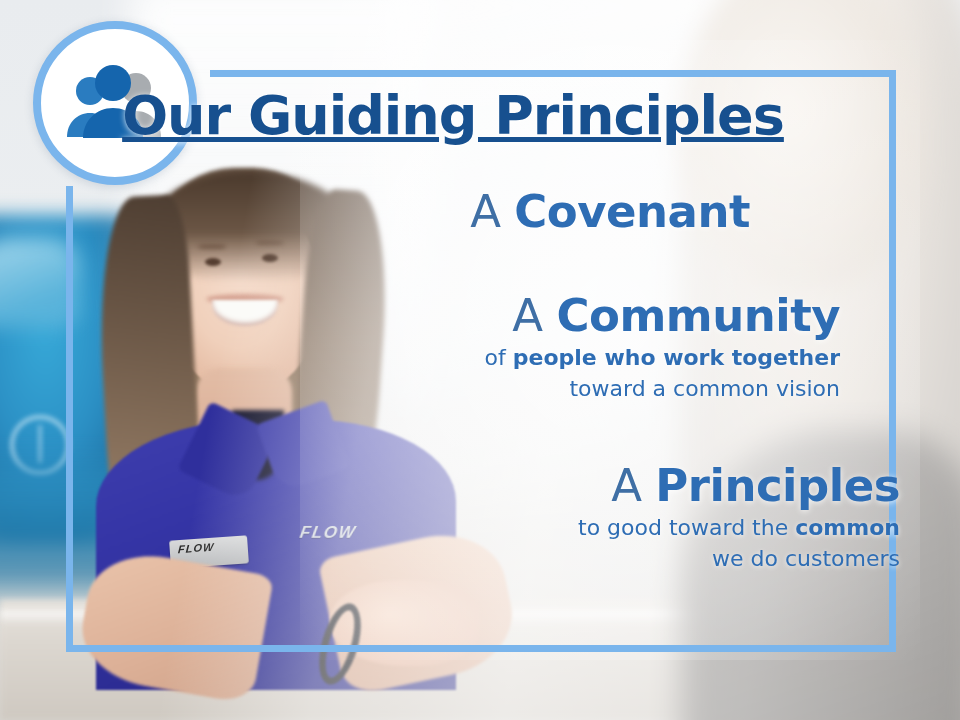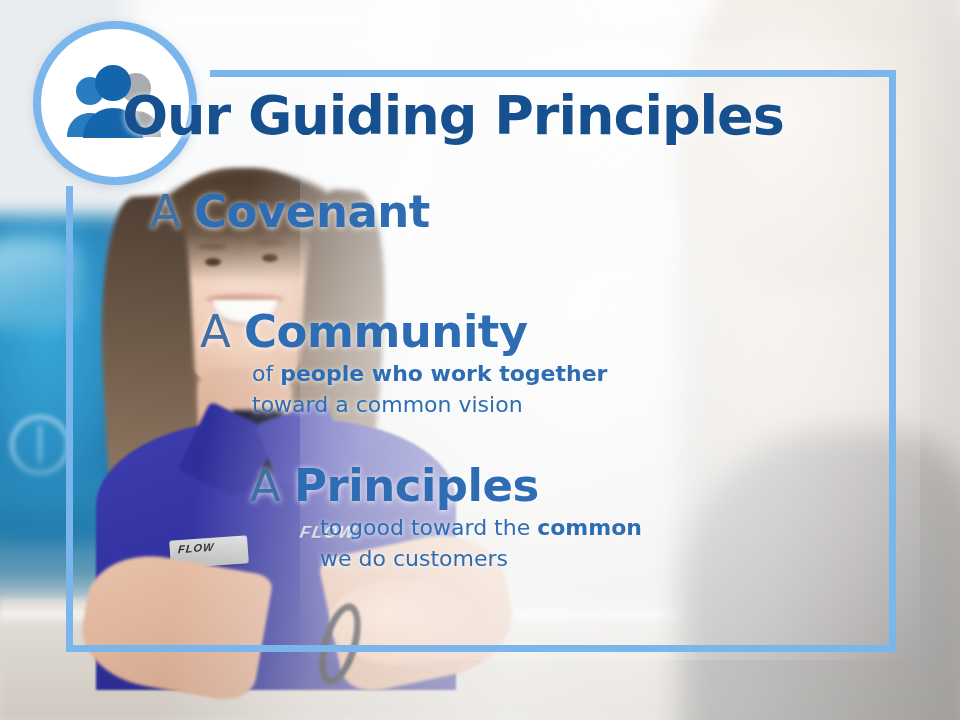--- a/index.html
+++ b/index.html
@@ -235,40 +235,41 @@
   .badge-circle svg{display:block;}
 
   
   .title{
     position:absolute;left:0;top:86px;width:906px;text-align:center;
     color:var(--navy,#17508f);
     font-family:"DejaVu Sans","Liberation Sans",sans-serif;
     font-weight:700;font-size:54px;line-height:60px;
     letter-spacing:-1px;
     text-shadow:0 1px 6px rgba(255,255,255,.85);
-  }
-
-  .block{position:absolute;text-align:left;}
+    text-decoration:underline;
+  }
+
+  .block{position:absolute;text-align:right;}
   .head{
     color:var(--mid,#2e6db4);
     font-family:"DejaVu Sans","Liberation Sans",sans-serif;
     font-weight:700;font-size:45px;line-height:52px;letter-spacing:-.5px;
     text-shadow:0 1px 6px rgba(255,255,255,.85);
   }
   .head .art{font-weight:400;color:#3f6fa5;}
   .sub{
     color:var(--mid,#2e6db4);
     font-family:"DejaVu Sans","Liberation Sans",sans-serif;
     font-weight:400;font-size:22px;line-height:31px;
     text-shadow:0 1px 5px rgba(255,255,255,.85);
   }
   .sub b{font-weight:700;}
 
   #b1{left:150px;top:186px;width:600px;}
-  #b2{left:200px;top:306px;width:640px;}
+  #b2{left:200px;top:290px;width:640px;}
   #b3{left:250px;top:460px;width:650px;}
   #b3 .sub{padding-left:70px;}
   #b2 .sub{padding-left:52px;}
   #b1 .sub{padding-left:30px;}
 </style>
 </head>
 <body>
 
 <div class="stage">
 

